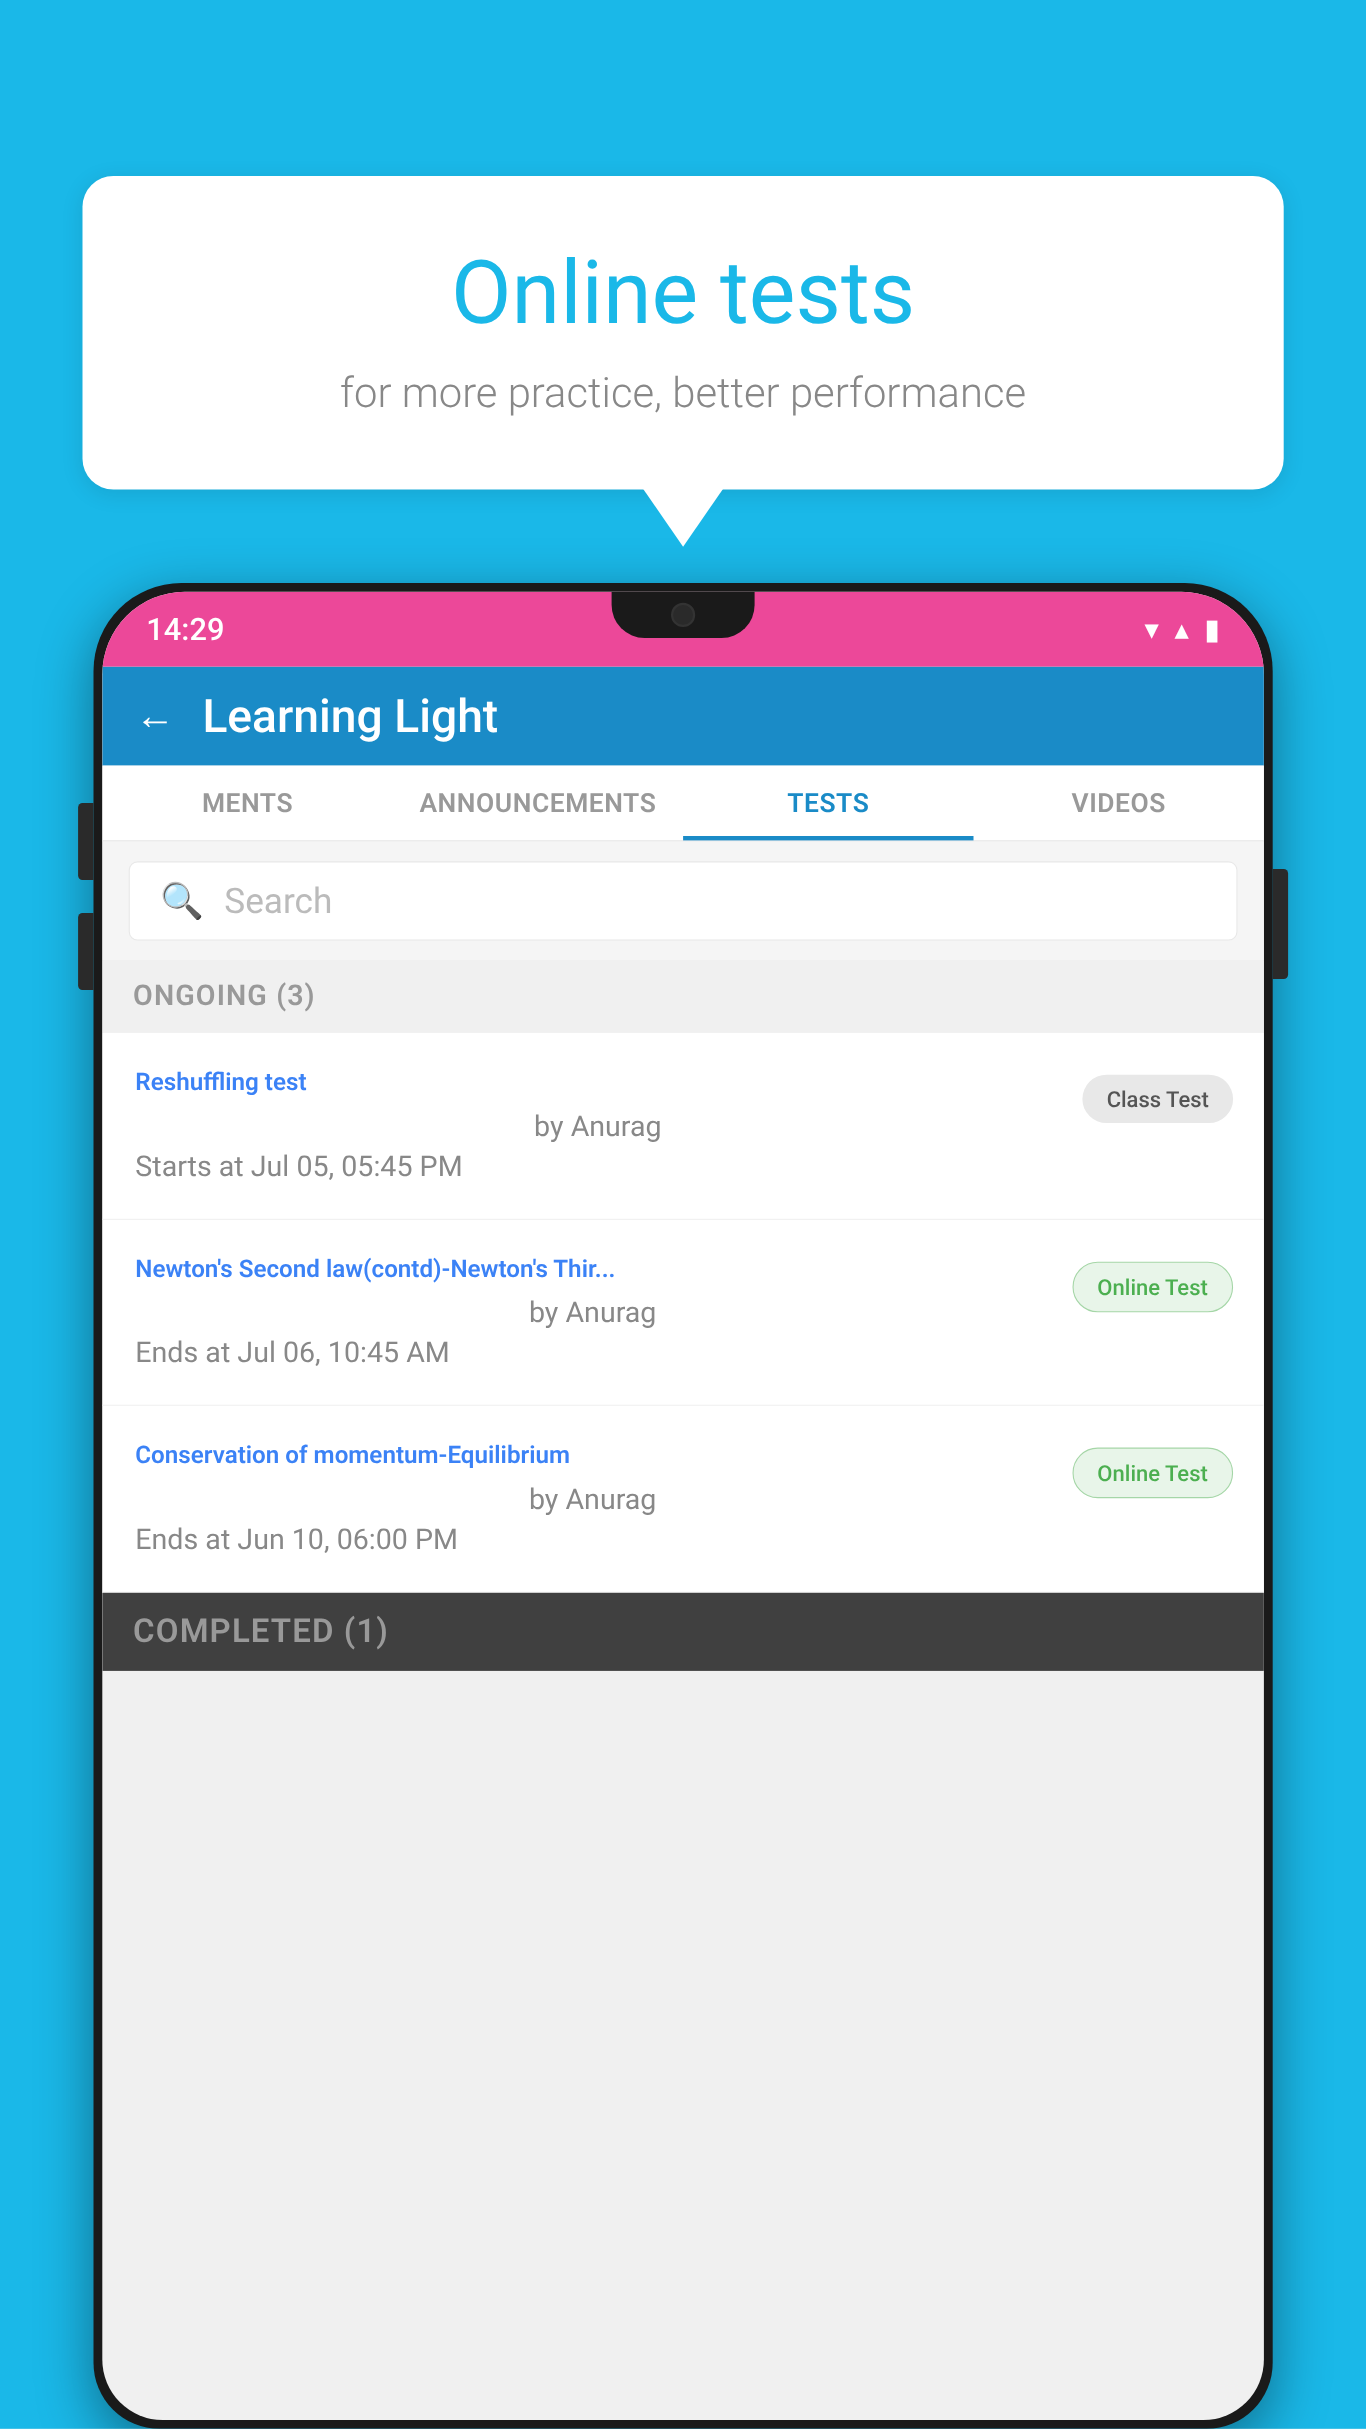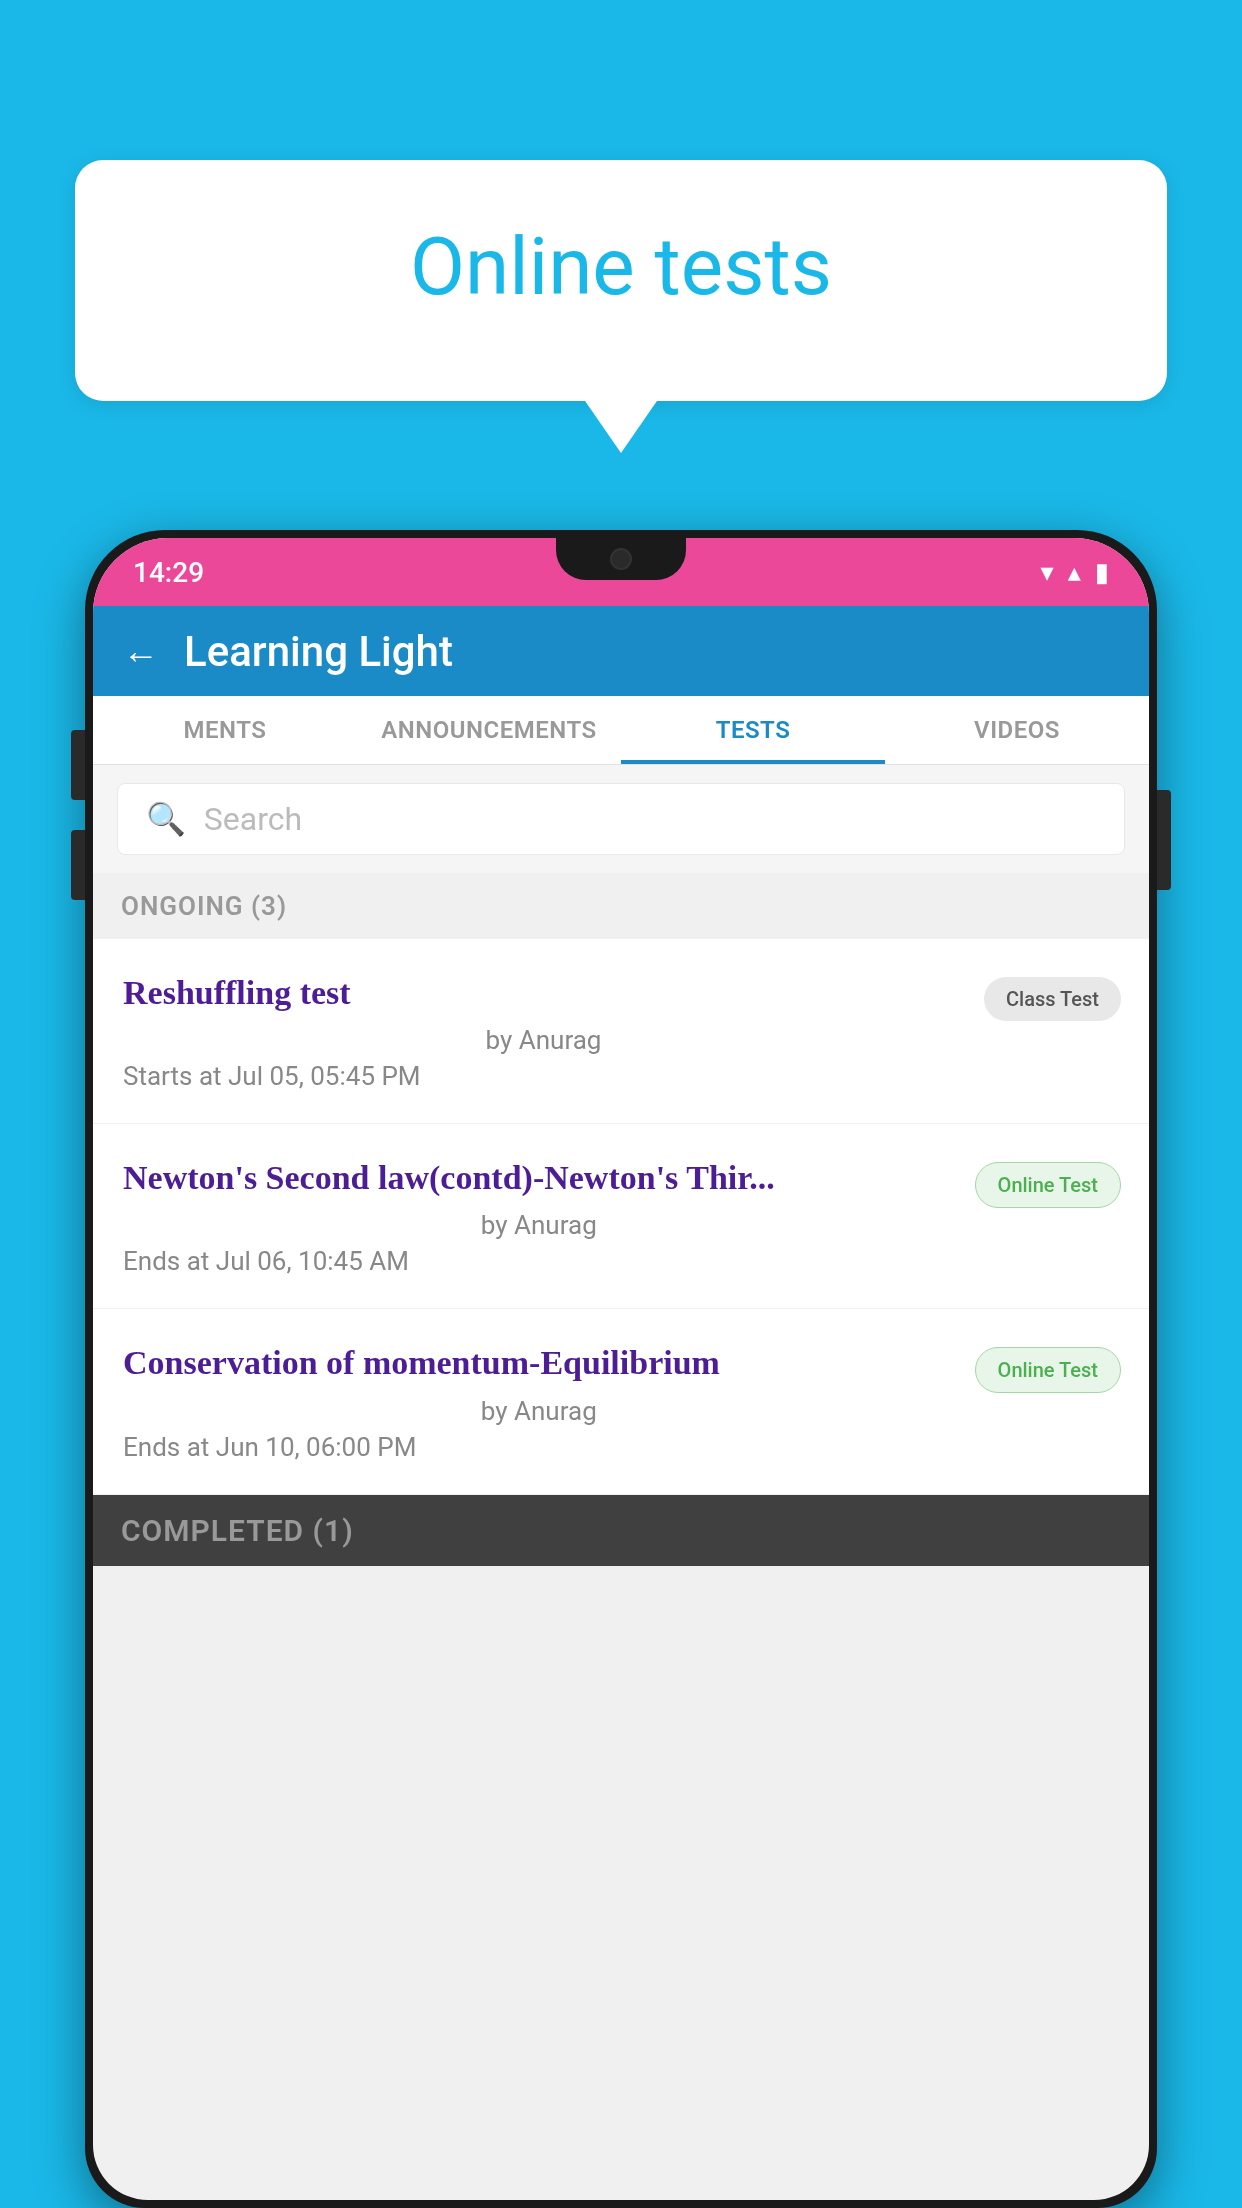--- a/index.html
+++ b/index.html
@@ -237,26 +237,25 @@
       align-items: flex-start;
       justify-content: space-between;
     }
 
     .test-info {
       flex: 1;
       margin-right: 20px;
     }
 
     .test-name {
-      font-size: 34px;
+      font-size: 22px;
       font-weight: 600;
-      color: #4c1d95;
+      color: #3b82f6;
       margin-bottom: 10px;
       line-height: 1.3;
-      font-family: Liberation Serif, serif;
     }
 
     .test-author {
       font-size: 26px;
       color: #888;
       margin-bottom: 6px;
       text-align: center;
     }
 
     .test-time {
@@ -324,20 +323,21 @@
       background: #2a2a2a;
       border-radius: 0 4px 4px 0;
     }
   </style>
 </head>
 <body>
 
 <div class="speech-bubble-container">
   <div class="speech-bubble">
     <div class="speech-bubble-title">Online tests</div>
+    <div class="speech-bubble-subtitle">for more practice, better performance</div>
   </div>
 </div>
 
 <div class="phone-frame">
   <div class="phone-btn-left"></div>
   <div class="phone-btn-left2"></div>
   <div class="phone-btn-right"></div>
 
   <div class="phone-inner">
 

